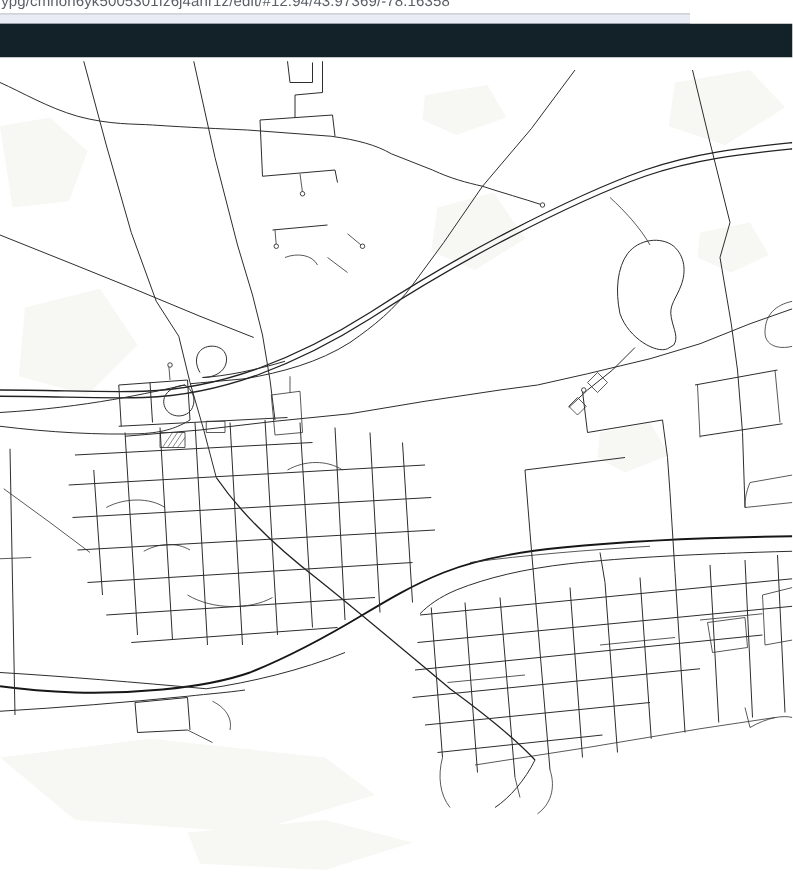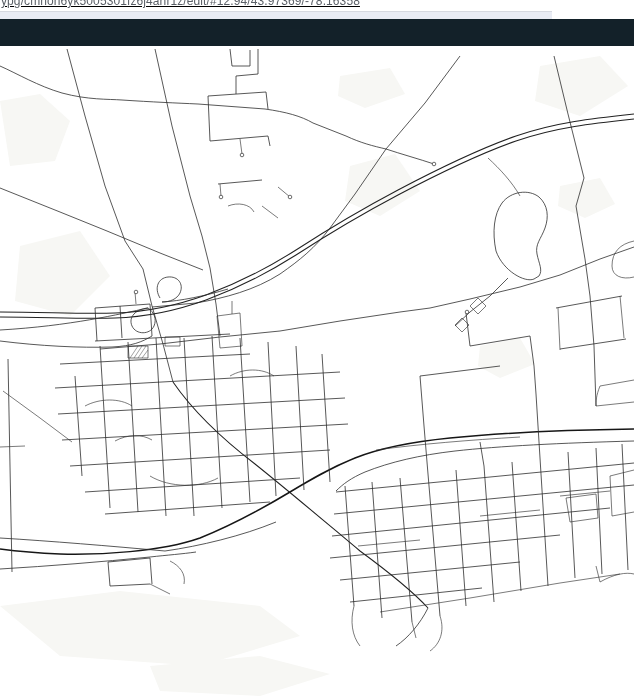--- a/index.html
+++ b/index.html
@@ -1,20 +1,20 @@
 <!DOCTYPE html>
 <html><head>
 <meta charset="utf-8">
 <style>
   html,body{margin:0;padding:0;}
   body{
     width:634px;height:700px;overflow:hidden;position:relative;
     font-family:"Liberation Sans",sans-serif;background:#ffffff;
   }
-  .browser-chrome{width:552px;background:#404040;text-decoration:underline;}
+  .browser-chrome{width:552px;background:#404040;}
   .url-row{height:11px;overflow:hidden;background:#ffffff;}
   .url-text{
     display:block;font-size:12px;line-height:13px;margin-top:-5px;padding-left:1px;
     color:#5b6067;letter-spacing:0.1px;white-space:nowrap;
   }
   .chrome-divider{height:1px;background:#d6d9e0;}
   .chrome-strip{height:7px;background:#e9ecf4;}
   .studio-header{height:27px;background:#132129;}
   .map-viewport{
     position:relative;width:634px;height:654px;background:#ffffff;overflow:hidden;cursor:grab;

